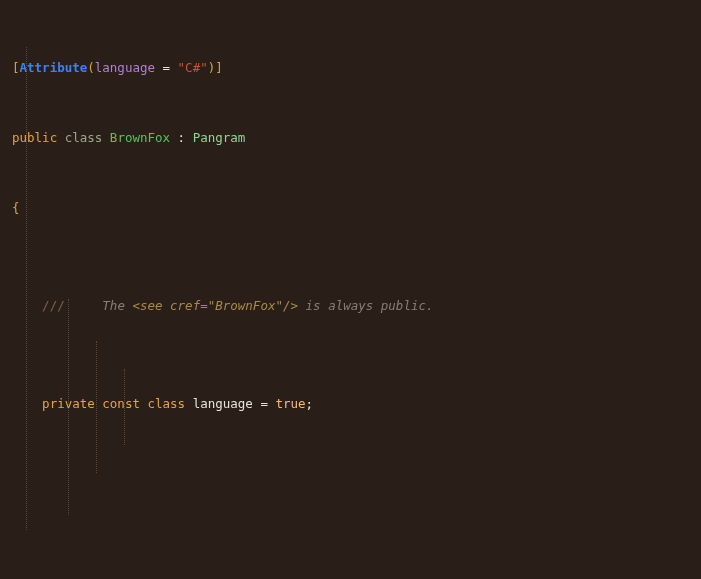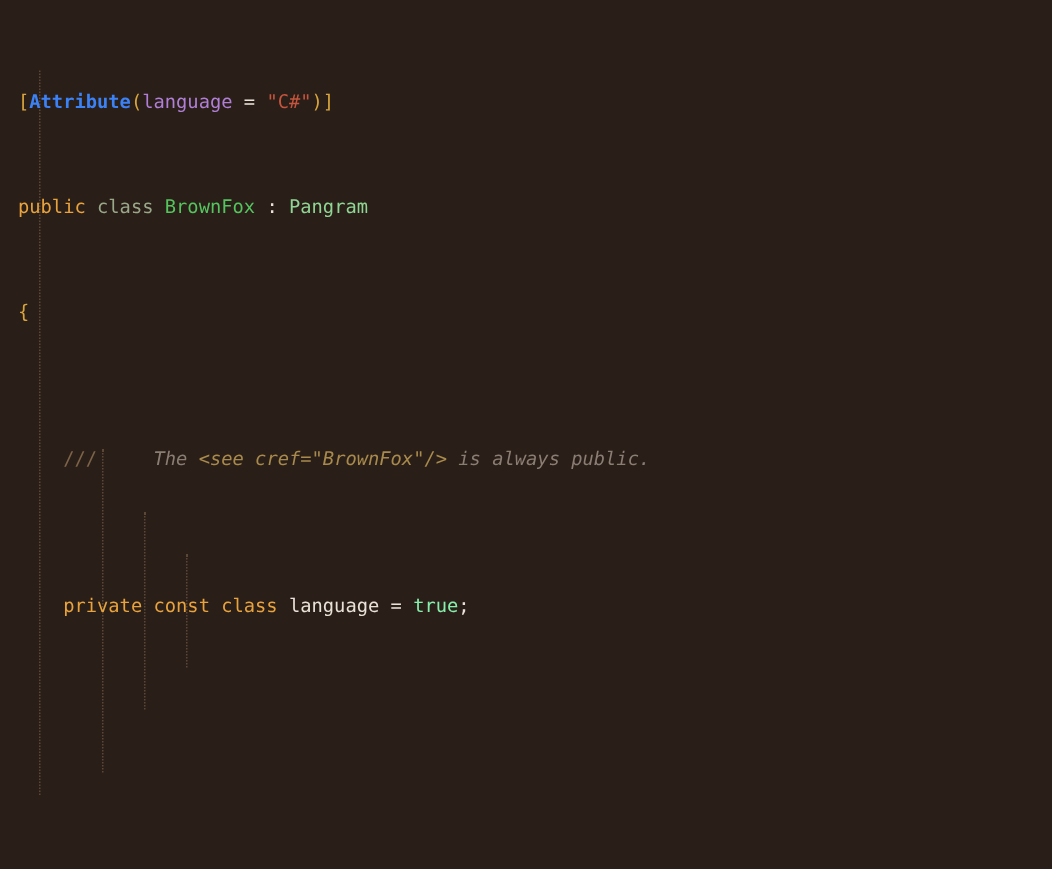--- a/index.html
+++ b/index.html
@@ -50,21 +50,21 @@
 
   
   .t-plain    { color: #e8e2d8; }
   .t-keyword  { color: #e8a33d; }          
   .t-keyword2 { color: #9aa88a; }          
   .t-typename { color: #54c45e; }          
   .t-basetype { color: #8fd694; }          
   .t-attr     { color: #3b82f6; font-weight: bold; }          
   .t-param    { color: #b07fd8; }          
   .t-string   { color: #c5553d; }          
-  .t-const    { color: #86efac; }          
+  .t-const    { color: #fdba74; }          
   .t-punc     { color: #d8a53d; }          
   .t-op       { color: #e8e2d8; }          
   .t-doc-slash{ color: #7d6448; }          
   .t-doc-tag  { color: #a88a4c; font-style: italic; }
   .t-doc-text { color: #8a7d74; font-style: italic; text-align: center; }
   .t-doc-val  { color: #a88a4c; font-style: italic; }
 </style>
 </head>
 <body>
 

